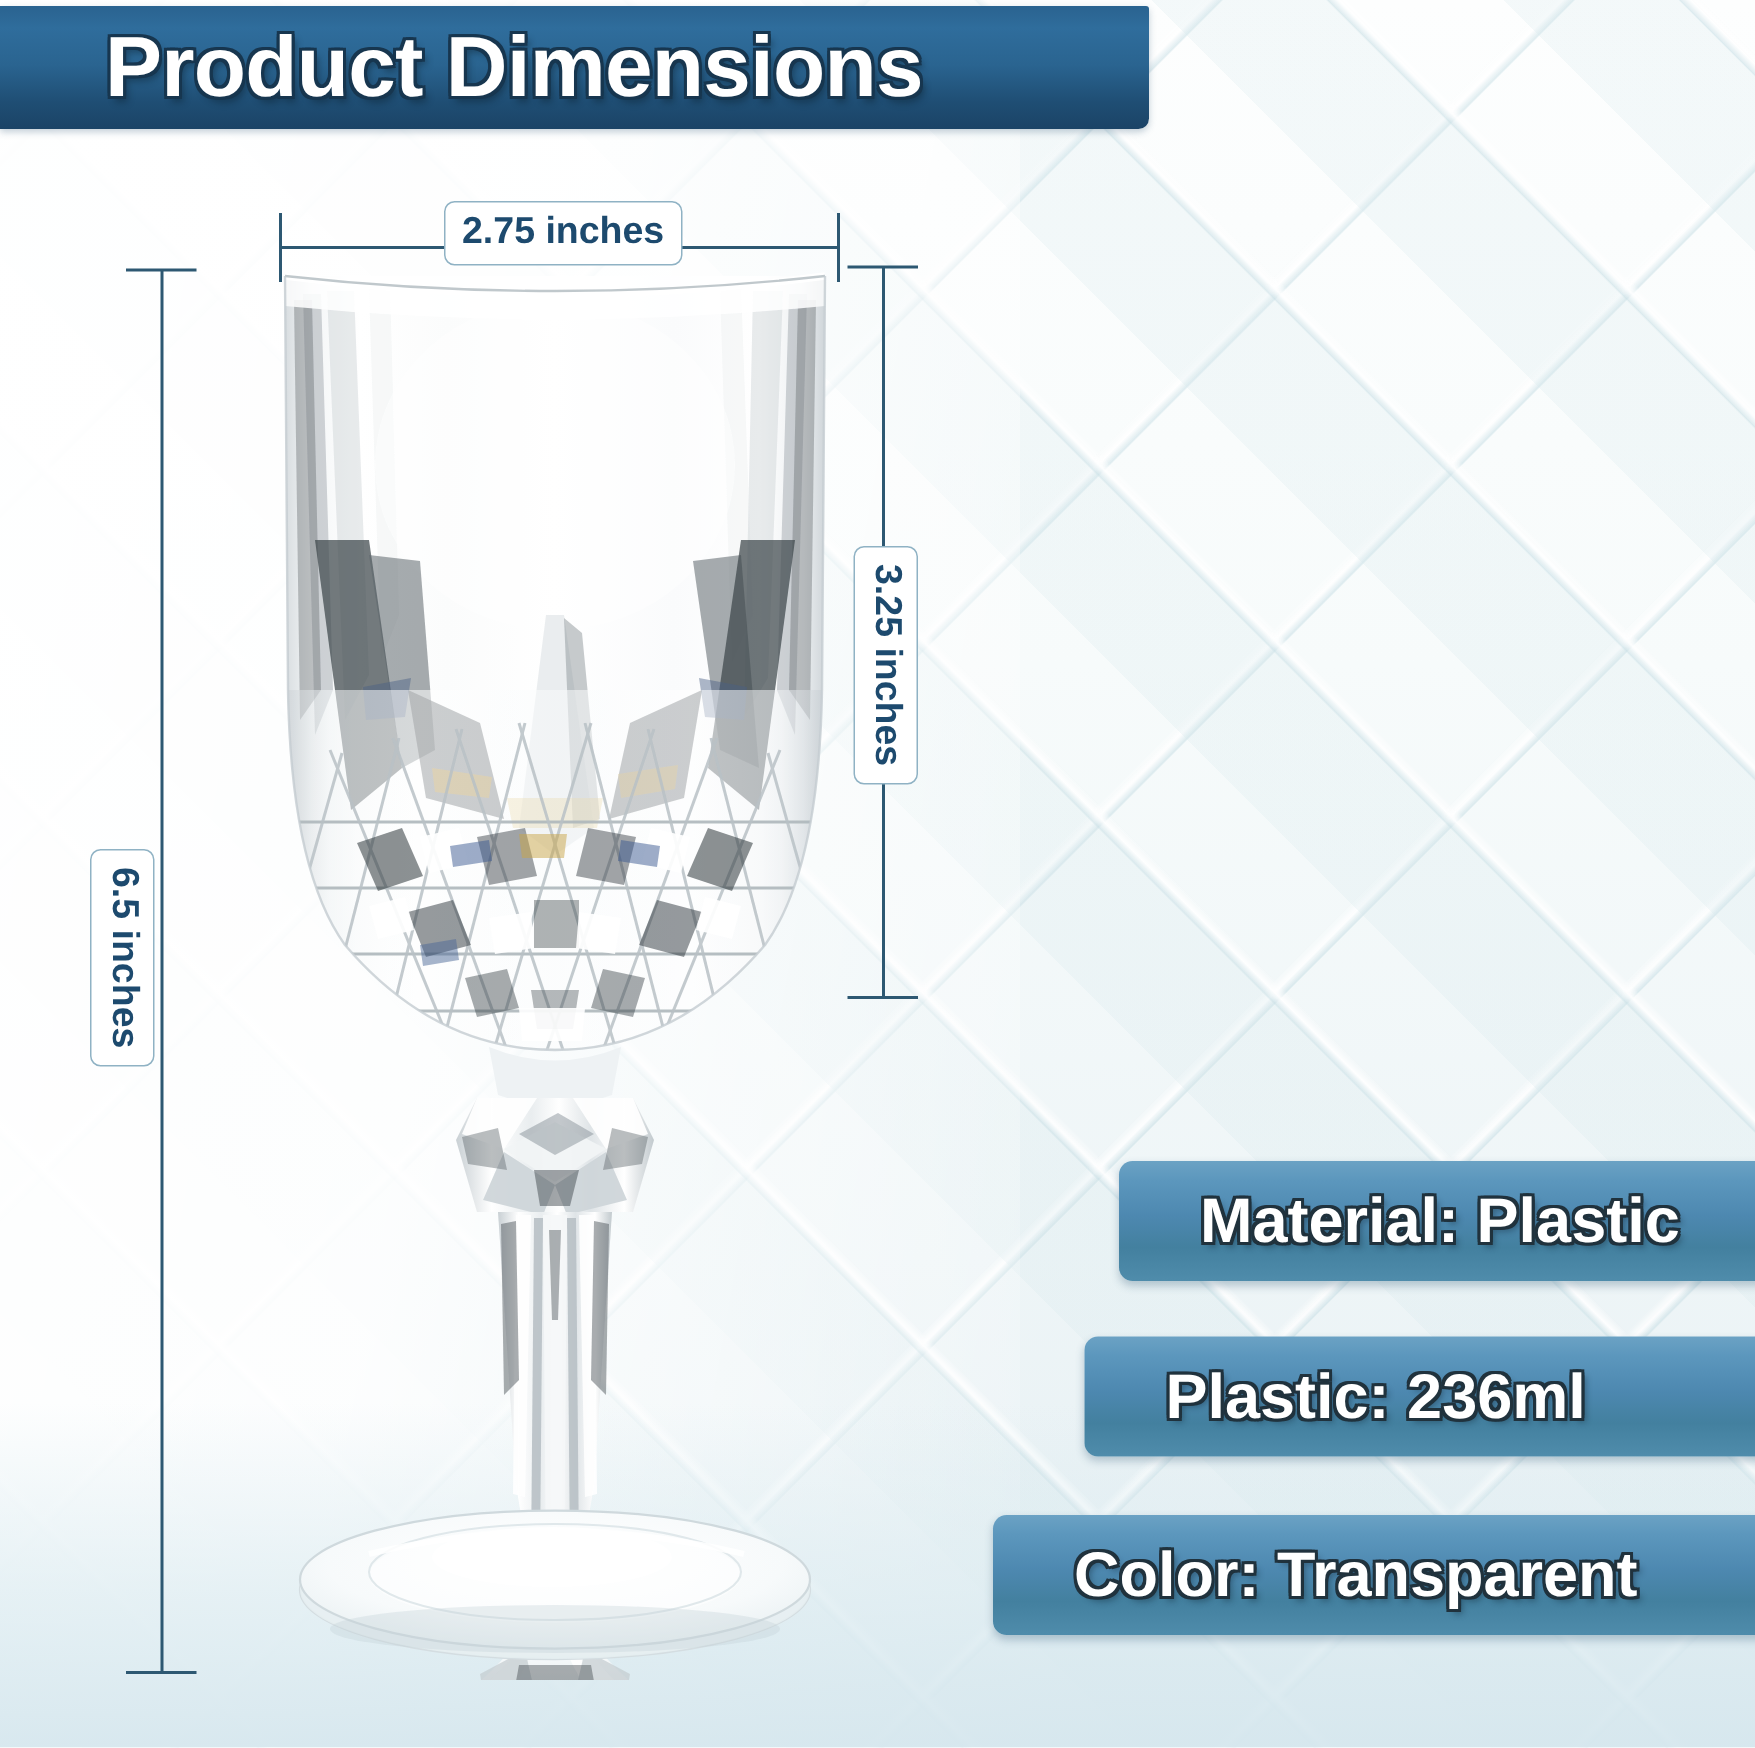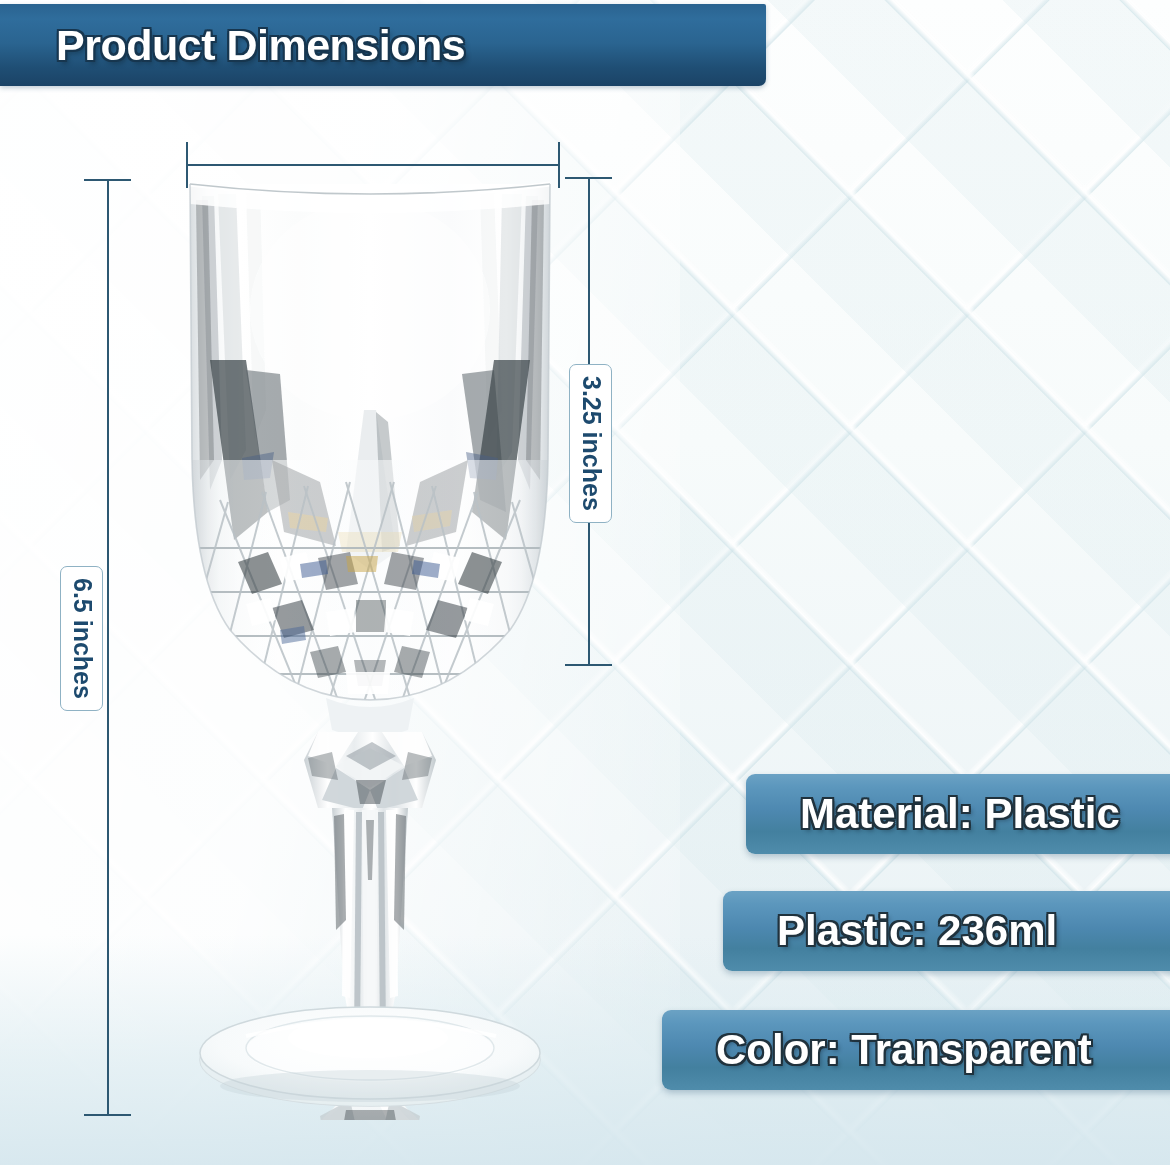--- a/index.html
+++ b/index.html
@@ -78,22 +78,22 @@
         #2a6490 48%,
         #1f4e74 78%,
         #1b4366 100%);
     border-bottom-right-radius: 7px;
     border-top-right-radius: 2px;
     box-shadow: 0 2px 5px rgba(40,80,110,0.28);
     display: flex;
     align-items: center;
   }
   .title-text {
-    margin-left: 56px;
-    font-size: 43px;
+    margin-left: 70px;
+    font-size: 57px;
     font-weight: bold;
     color: #ffffff;
     letter-spacing: -0.5px;
     line-height: 1;
     text-shadow:
       -2px -2px 0 #17364f, 2px -2px 0 #17364f,
       -2px  2px 0 #17364f, 2px  2px 0 #17364f,
       -2px  0   0 #17364f, 2px  0   0 #17364f,
        0   -2px 0 #17364f, 0    2px 0 #17364f,
        3px 4px 5px rgba(10,30,45,0.45);
@@ -469,20 +469,21 @@
   <div class="dim-cap-v" id="dim-top-cap-r"></div>
 
   <div class="dim-line-v" id="dim-right-line"></div>
   <div class="dim-cap-h" id="dim-right-cap-t"></div>
   <div class="dim-cap-h" id="dim-right-cap-b"></div>
 
   <div class="dim-line-v" id="dim-left-line"></div>
   <div class="dim-cap-h" id="dim-left-cap-t"></div>
   <div class="dim-cap-h" id="dim-left-cap-b"></div>
 
+  <div class="dim-label" id="label-width">2.75 inches</div>
 
   <div class="dim-label dim-label-rot" id="label-bowl-height">3.25 inches</div>
 
   <div class="dim-label dim-label-rot" id="label-total-height">6.5 inches</div>
 
   <div class="title-banner">
     <span class="title-text">Product Dimensions</span>
   </div>
 
   <div class="info-banner" id="banner-material">

